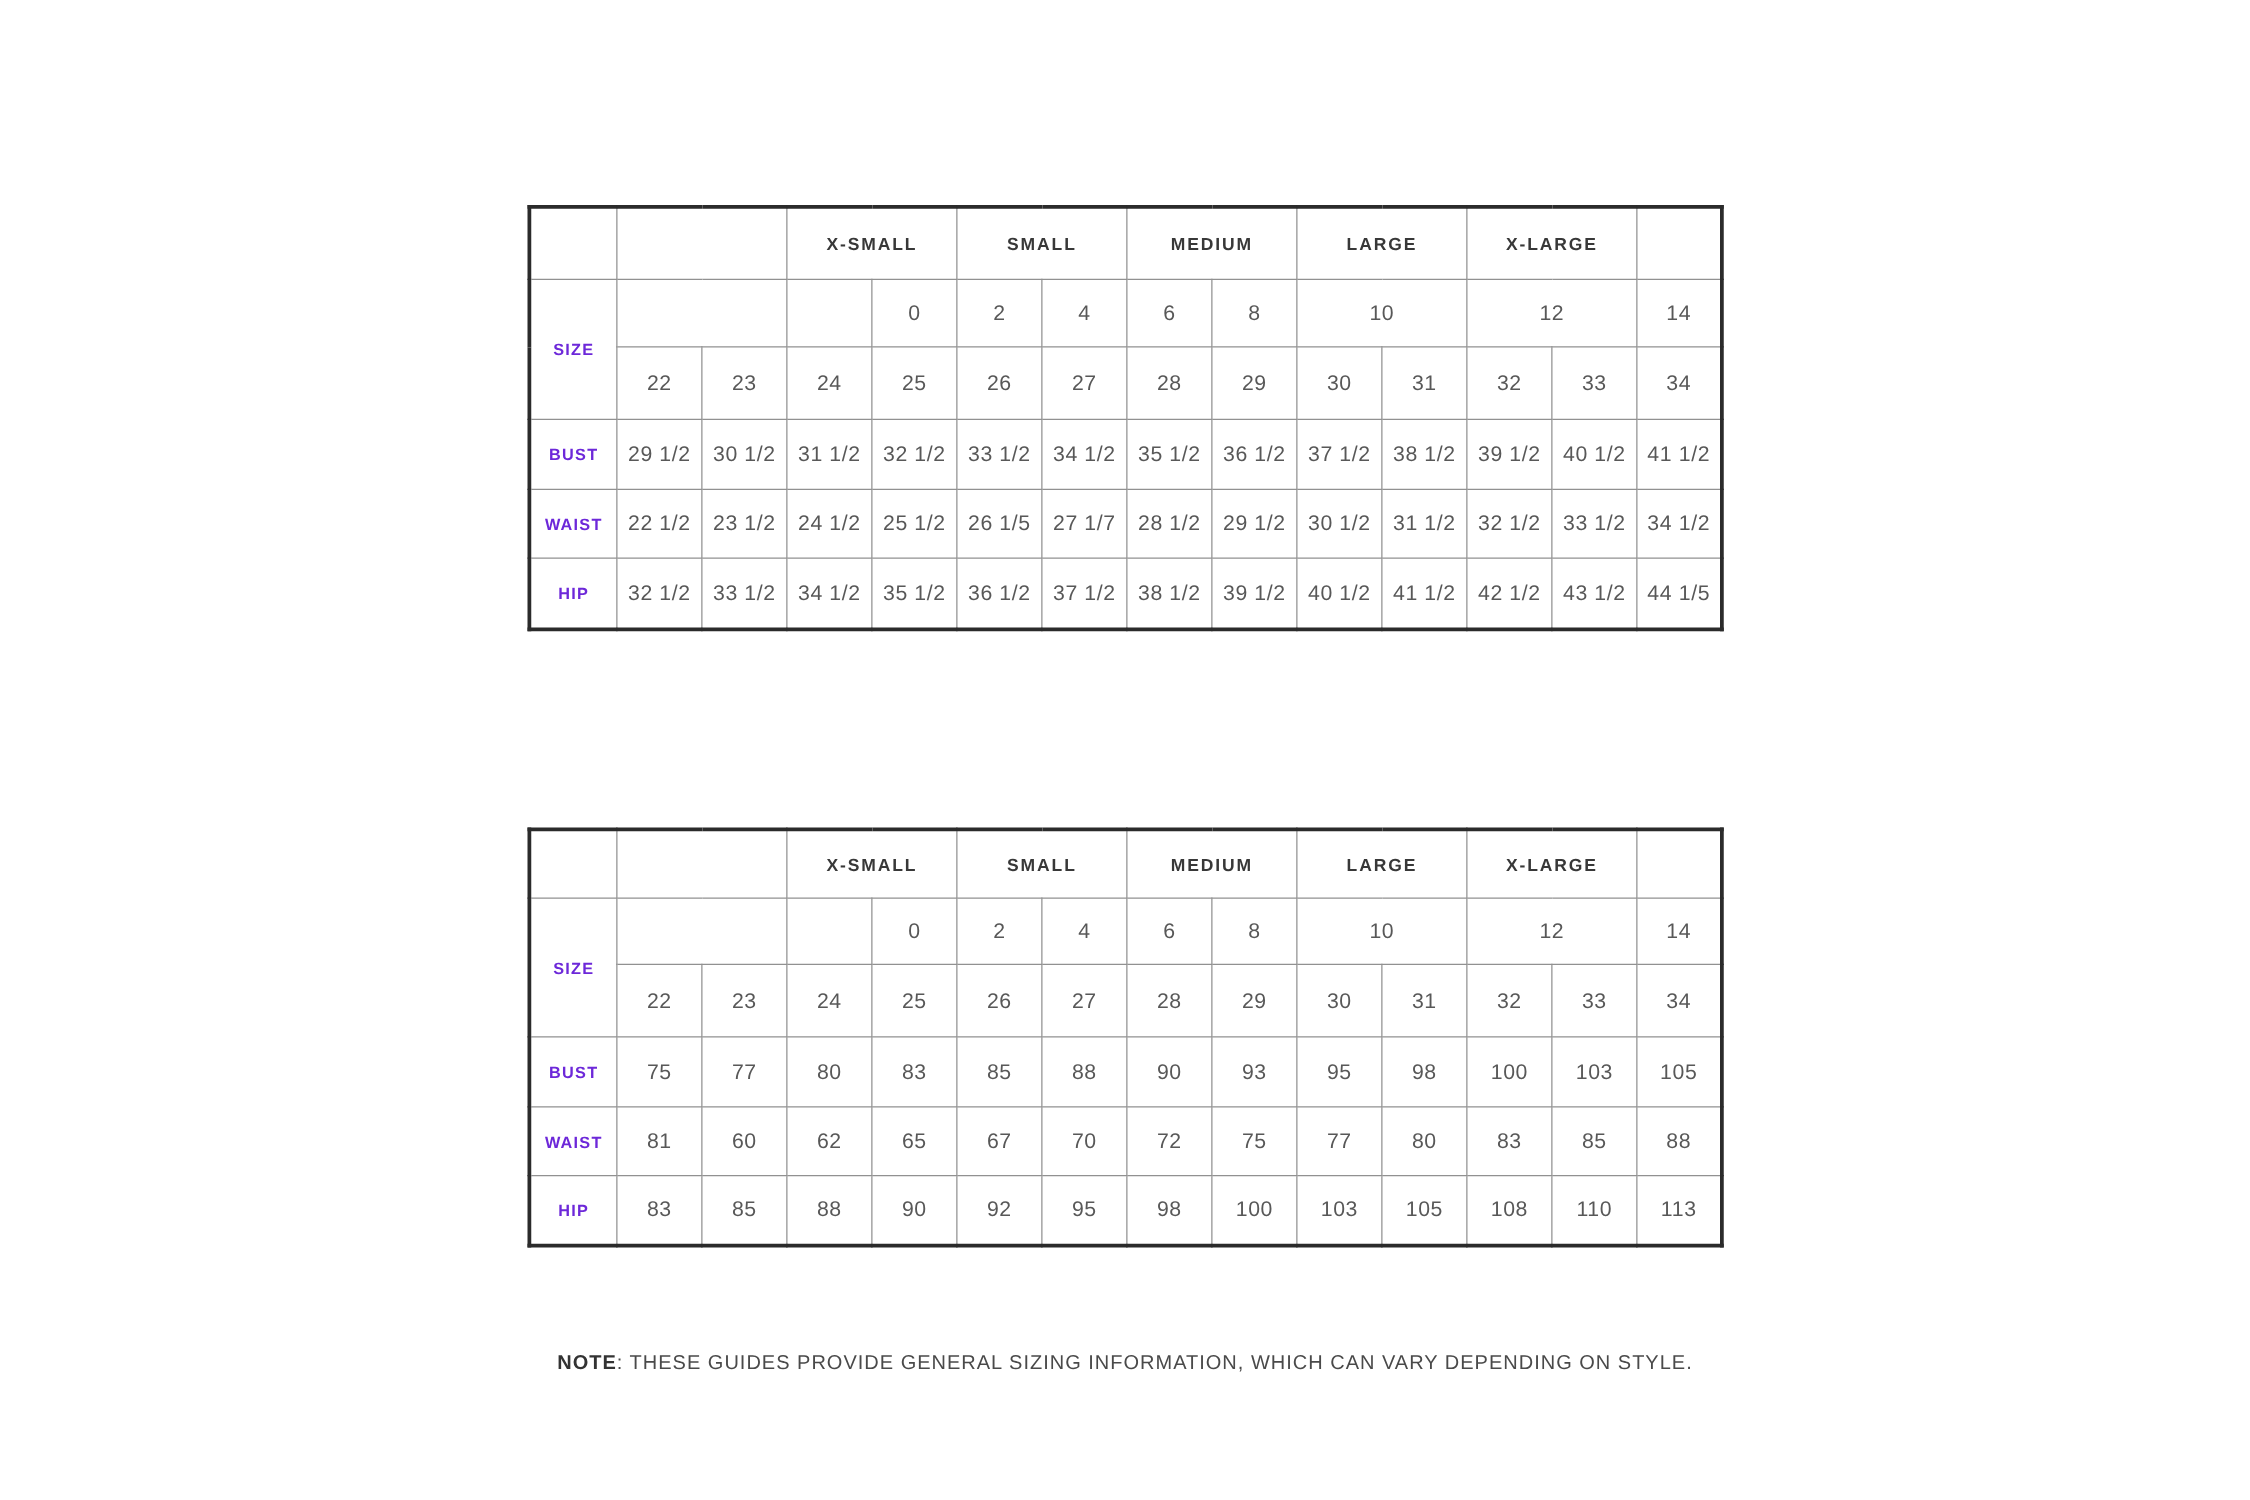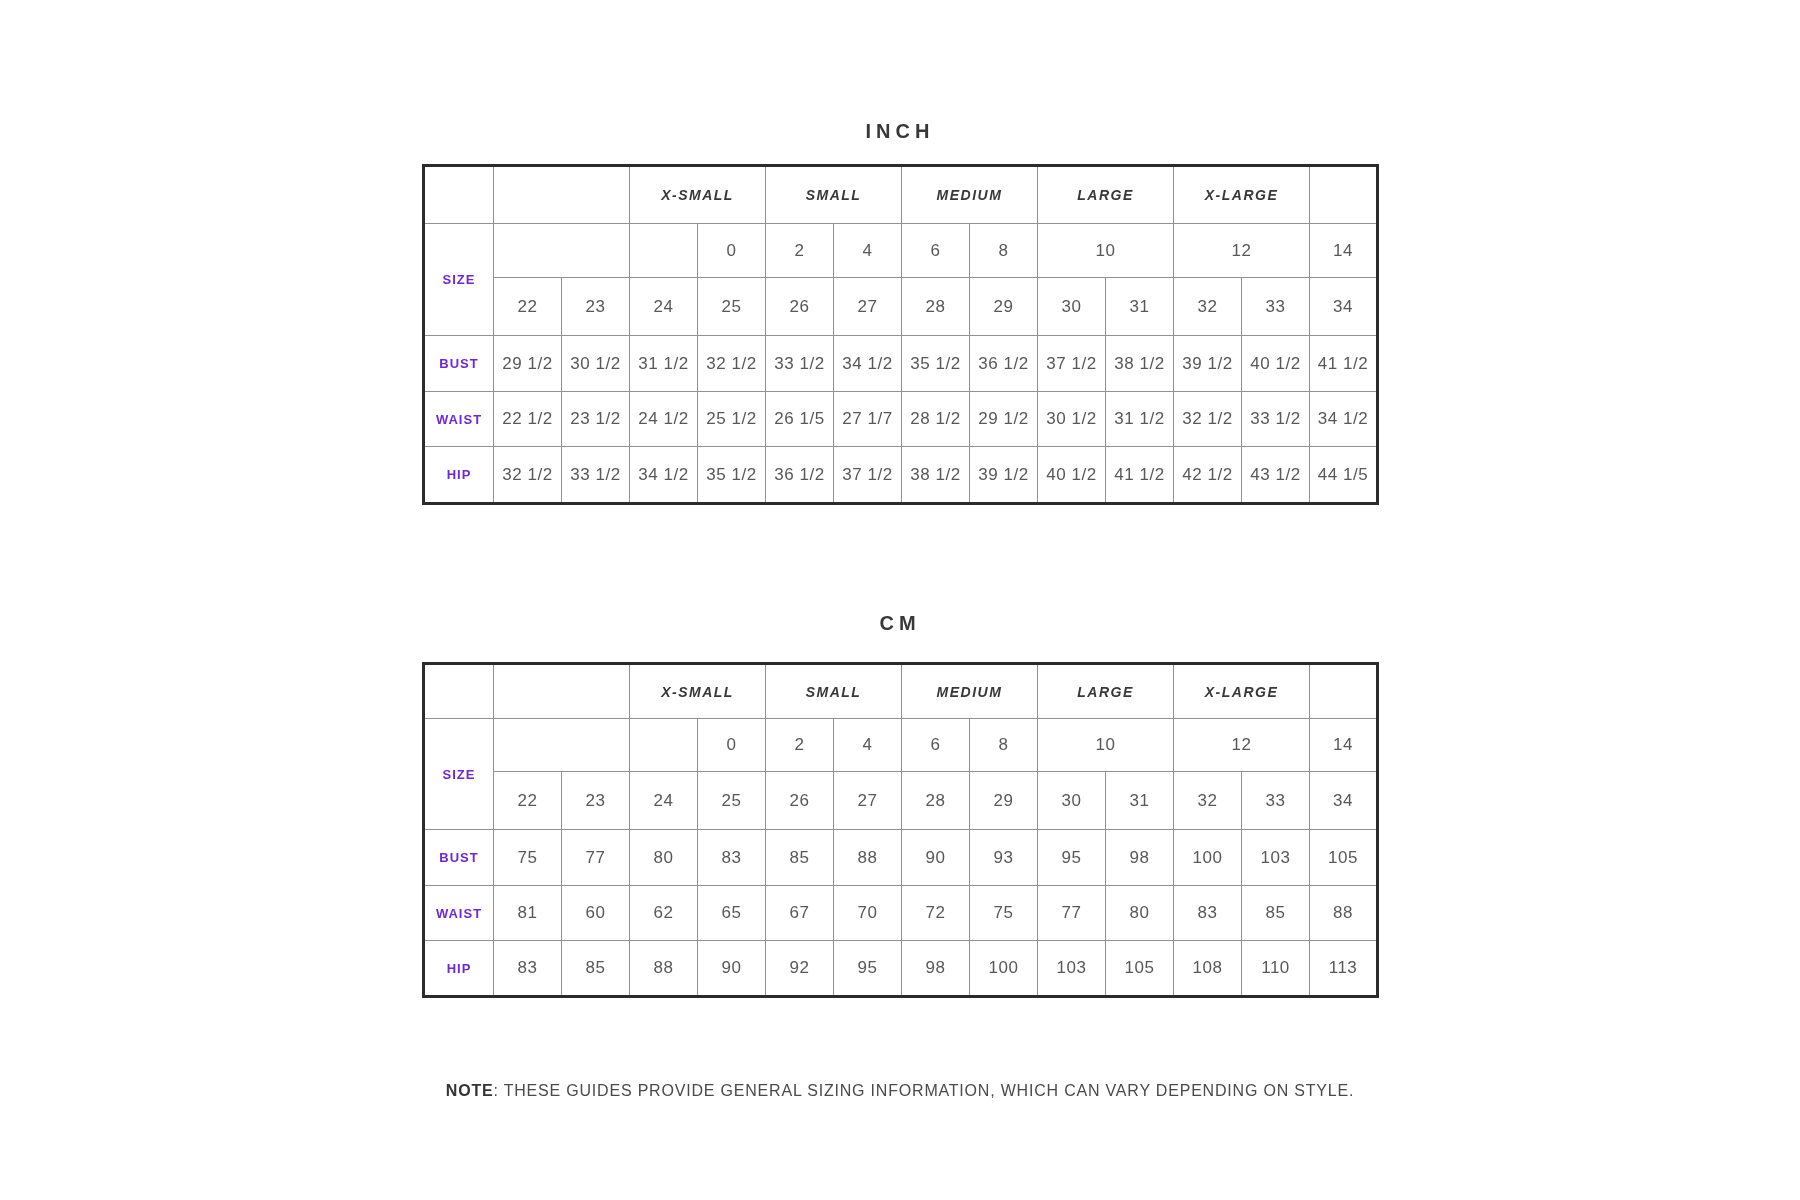--- a/index.html
+++ b/index.html
@@ -35,21 +35,21 @@
     border: 1px solid #919191;
     text-align: center; vertical-align: middle;
     overflow: hidden; white-space: nowrap;
   }
   td.lbl {
     font-weight: bold; font-size: 13px;
     letter-spacing: 1px; color: #6d28d9;
   }
   td.grp {
     font-weight: bold; font-size: 14px;
-    letter-spacing: 1.5px; color: #383838; font-style: italic;
+    letter-spacing: 1.5px; color: #383838;
   }
   td.val {
     font-size: 17px; color: #585858; letter-spacing: 0.5px;
   }
 
   #t1 tr:nth-child(1) { height: 58px; }
   #t1 tr:nth-child(2) { height: 54px; }
   #t1 tr:nth-child(3) { height: 58px; }
   #t1 tr:nth-child(4) { height: 56px; }
   #t1 tr:nth-child(5) { height: 55px; }
@@ -67,21 +67,20 @@
     text-align: center; font-size: 16px; letter-spacing: 0.8px;
     color: #4a4a4a;
   }
   .note .note-label { font-weight: bold; color: #333333; }
 </style>
 </head>
 <body>
 
 <div class="sheet">
 
-  <div class="tbl-title" id="t1-title">INCH</div>
 
   <table class="sg" id="t1">
     <colgroup>
         <col class="c0">
         <col class="c">
         <col class="c">
         <col class="c">
         <col class="c">
         <col class="c">
         <col class="c">
@@ -176,21 +175,20 @@
       <td class="val">39 1/2</td>
       <td class="val">40 1/2</td>
       <td class="val">41 1/2</td>
       <td class="val">42 1/2</td>
       <td class="val">43 1/2</td>
       <td class="val">44 1/5</td>
     </tr>
   </tbody>
     </table>
 
-  <div class="tbl-title" id="t2-title">CM</div>
 
   <table class="sg" id="t2">
     <colgroup>
         <col class="c0">
         <col class="c">
         <col class="c">
         <col class="c">
         <col class="c">
         <col class="c">
         <col class="c">

